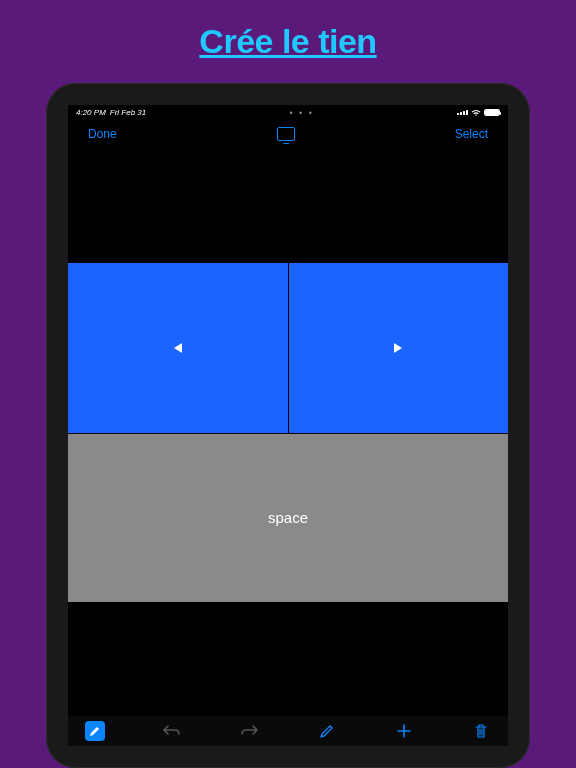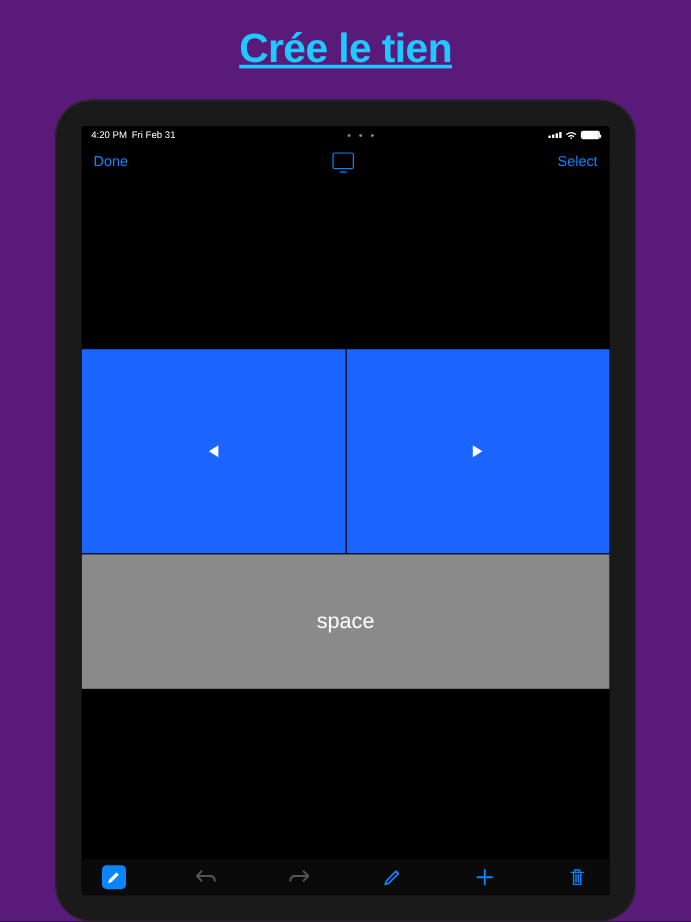--- a/index.html
+++ b/index.html
@@ -41,21 +41,21 @@
     }
     .status-bar {
       height: 15px;
       display: flex;
       align-items: center;
       padding: 0 8px;
       color: #fff;
       font-size: 8px;
       font-weight: 500;
     }
-    .status-left { display: flex; align-items: center; gap: 4px; }
+    .status-left { display: flex; align-items: center; gap: 4px; font-style: italic; }
     .status-center { flex: 1; text-align: center; font-size: 9px; letter-spacing: 2px; color: #888; }
     .status-right { display: flex; align-items: center; gap: 3px; }
     .signal-bars { display: flex; align-items: flex-end; gap: 1px; }
     .signal-bars span { width: 2px; background: #fff; border-radius: 0.5px; }
     .signal-bars span:nth-child(1){height:2px}
     .signal-bars span:nth-child(2){height:3px}
     .signal-bars span:nth-child(3){height:4px}
     .signal-bars span:nth-child(4){height:5px}
     .wifi-icon { font-size: 9px; line-height: 1; }
     .battery {
@@ -66,21 +66,21 @@
       content: ""; position: absolute; right: -2px; top: 2px;
       width: 1px; height: 3px; background: #fff; border-radius: 0 1px 1px 0;
     }
     .battery-fill { width: 100%; height: 100%; background: #fff; border-radius: 1px; }
 
     .nav-bar {
       height: 28px;
       display: flex;
       align-items: center;
       justify-content: space-between;
-      padding: 0 10px;
+      padding: 0 20px;
     }
     .nav-btn { color: #0a84ff; font-size: 12px; font-weight: 400; }
     .nav-center {
       flex: 1; display: flex; justify-content: center; align-items: center;
     }
     .display-icon {
       width: 18px; height: 14px;
       border: 1.5px solid #0a84ff;
       border-radius: 2px;
       position: relative;
@@ -123,27 +123,27 @@
     .tri-left {
       border-width: 5px 8px 5px 0;
       border-color: transparent #fff transparent transparent;
     }
     .tri-right {
       border-width: 5px 0 5px 8px;
       border-color: transparent transparent transparent #fff;
     }
     .space-bar {
       margin-top: 1px;
-      height: 112px;
+      height: 168px;
       background: #8a8a8a;
       display: flex;
       align-items: center;
       justify-content: center;
       color: #fff;
-      font-size: 18px;
+      font-size: 15px;
       font-weight: 400;
     }
 
     .toolbar {
       height: 30px;
       background: #0a0a0a;
       display: flex;
       align-items: center;
       justify-content: space-between;
       padding: 0 12px;

